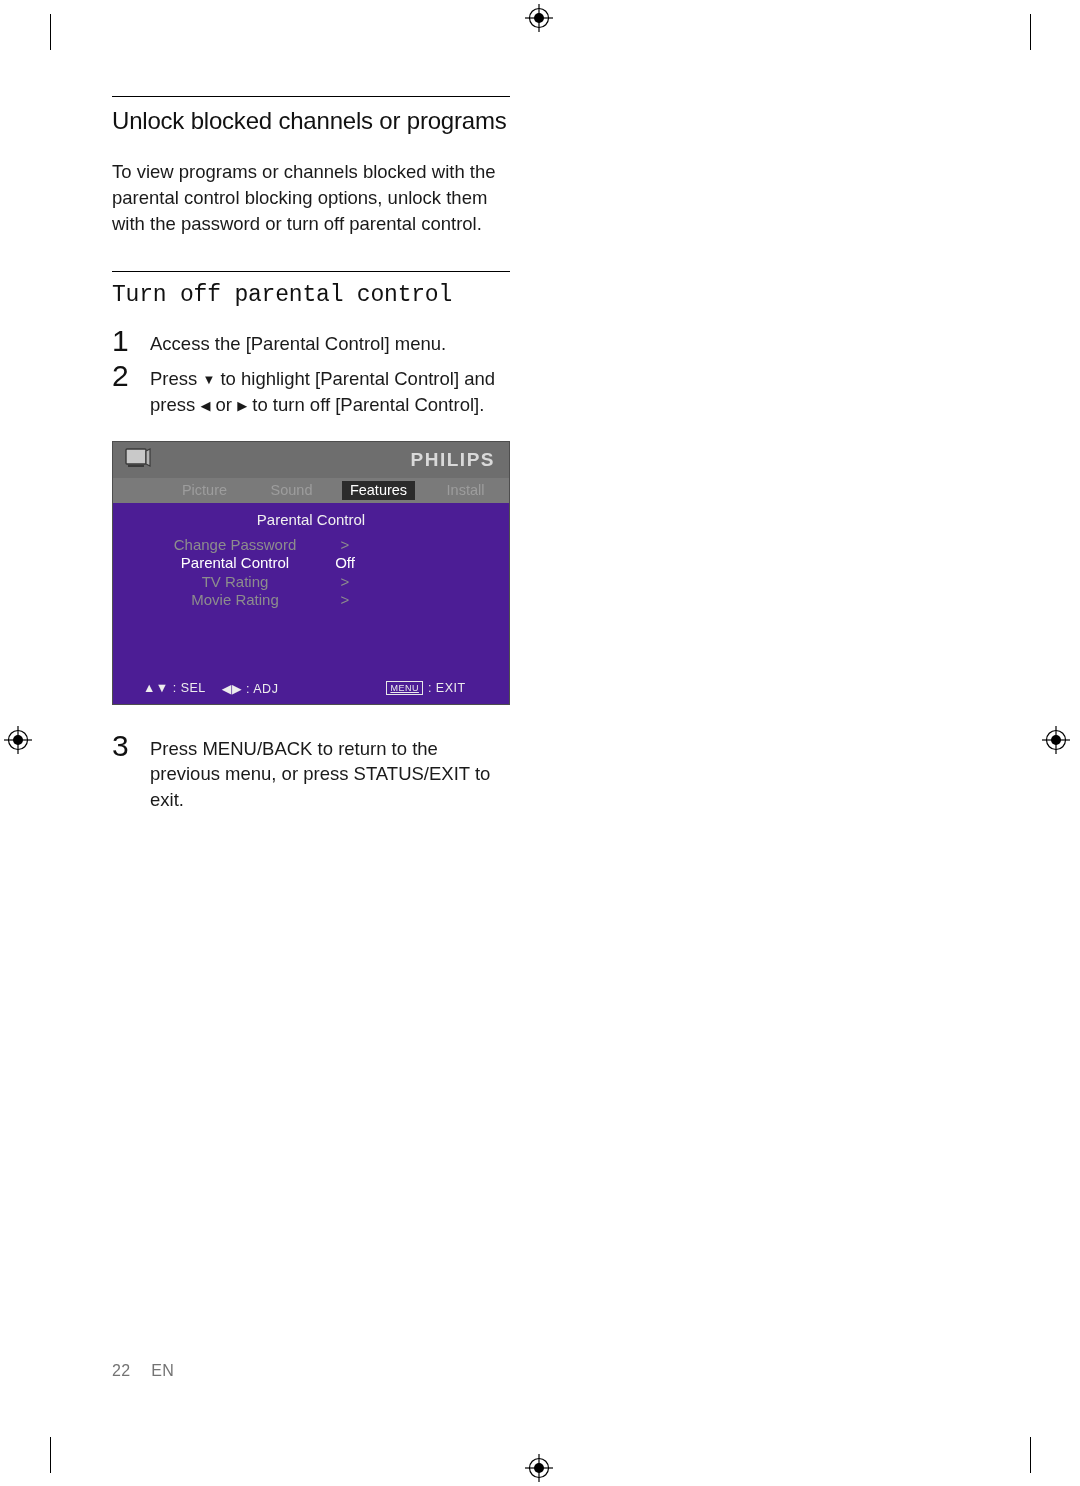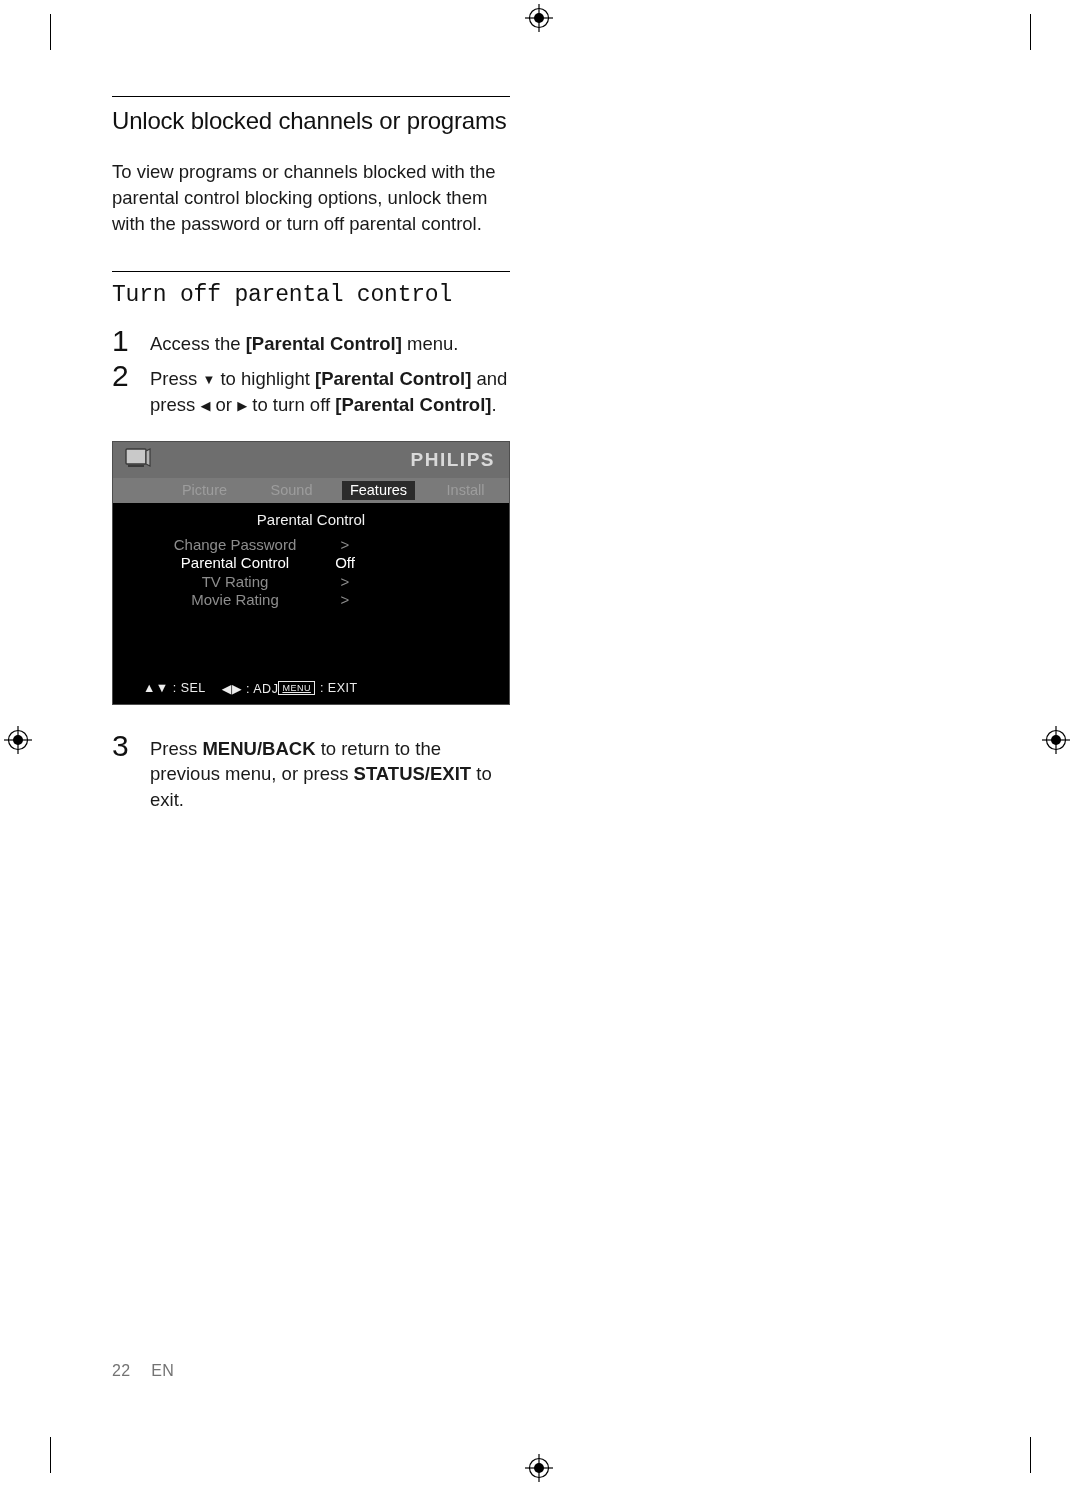--- a/index.html
+++ b/index.html
@@ -79,29 +79,29 @@
     width: 38px;
     flex: 0 0 38px;
     color: #111;
   }
   .step-body {
     font-size: 18.5px;
     line-height: 25.5px;
     padding-top: 5px;
     color: #1a1a1a;
   }
-  .bold { font-weight: bold; }
+  .bold { font-weight: normal; }
   .arrow { font-size: 13px; vertical-align: 1px; letter-spacing: 0; }
 
   
   .osd {
     width: 398px;
     height: 264px;
     margin: 22px 0 26px 0;
-    background: #000000;
+    background: #4c1d95;
     position: relative;
     border: 1px solid #4e4e4e;
     box-sizing: border-box;
     overflow: hidden;
     font-family: "Liberation Sans", sans-serif;
   }
   .osd-top {
     height: 36px;
     background: #6e6e6e;
     position: relative;
@@ -175,21 +175,21 @@
     left: 0;
     bottom: 8px;
     width: 100%;
     font-size: 12.5px;
     color: #ededed;
     display: flex;
     align-items: center;
   }
   .osd-footer .f1 { margin-left: 30px; letter-spacing: 0.5px; }
   .osd-footer .f2 { margin-left: 16px; letter-spacing: 0.5px; }
-  .osd-footer .f3 { letter-spacing: 0.5px; display: flex; }
+  .osd-footer .f3 { margin-left: 108px; letter-spacing: 0.5px; display: flex; }
   .menu-box {
     border: 1px solid #e8e8e8;
     font-size: 9px;
     padding: 0 3px;
     margin-right: 5px;
     line-height: 12px;
     display: inline-block;
     text-decoration: underline;
   }
 

